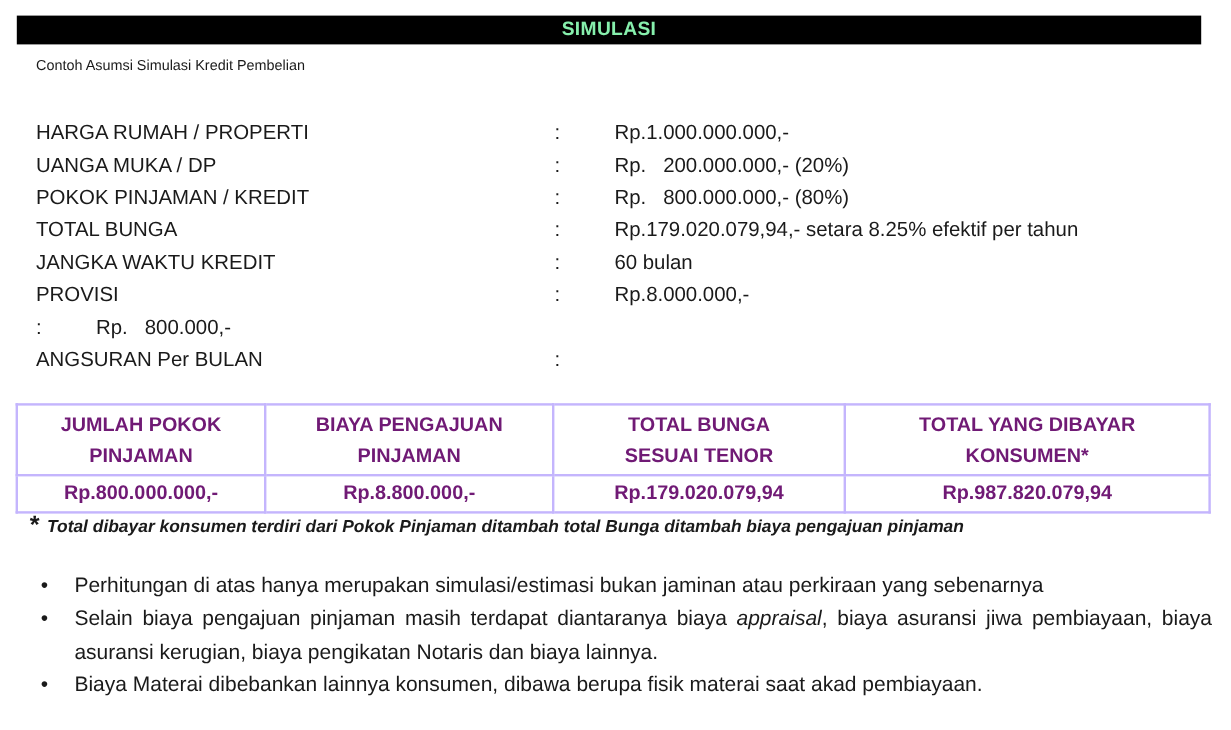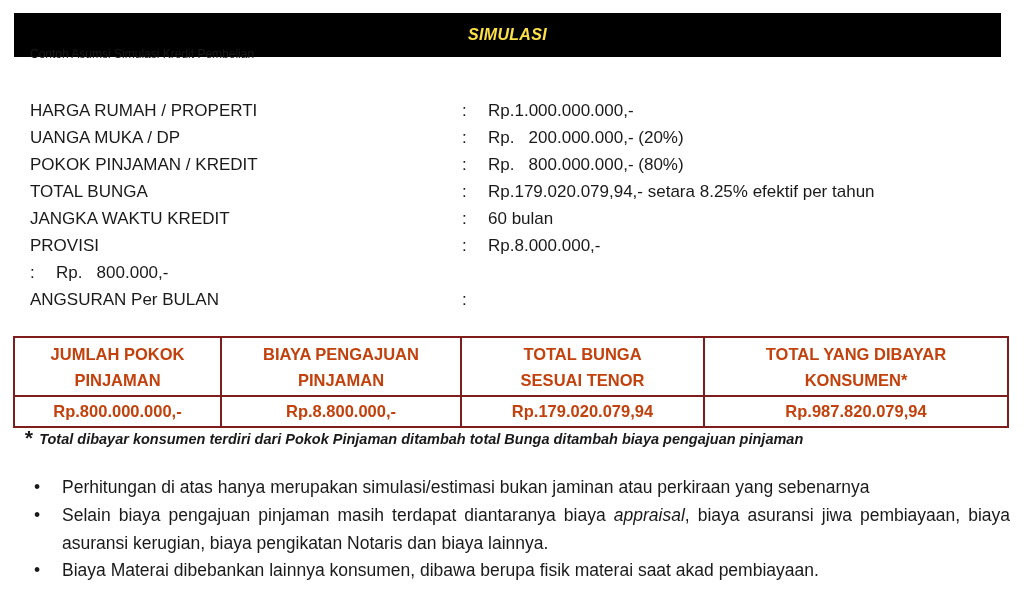--- a/index.html
+++ b/index.html
@@ -8,49 +8,49 @@
     background: #ffffff;
     color: #1a1a1a;
     font-family: "Liberation Sans", "DejaVu Sans", sans-serif;
     position: relative;
     overflow: hidden;
   }
 
   
   .titlebar {
     position: absolute; left: 14px; top: 13px;
-    width: 987px; height: 44px;
-    background: #000000; color: #fde047;
+    width: 987px; height: 24px;
+    background: #000000; color: #86efac;
     display: flex; align-items: center; justify-content: center;
-    font-weight: bold; font-size: 16px; letter-spacing: 0.3px; font-style: italic;
+    font-weight: bold; font-size: 16px; letter-spacing: 0.3px;
   }
 
   
   .subtitle {
     position: absolute; left: 30px; top: 47px;
     font-weight: normal; font-size: 12px;
   }
 
   
   .details { position: absolute; left: 30px; top: 97px; width: 980px; }
   .detail-row { display: flex; height: 27px; align-items: center; font-size: 17px; }
   .detail-label { width: 432px; flex-shrink: 0; }
   .detail-colon { width: 26px; flex-shrink: 0; }
-  .detail-value { white-space: pre; }
+  .detail-value { white-space: pre; margin-left: 24px; }
 
   
   .sim-table {
     position: absolute; left: 13px; top: 336px;
     width: 994px;
     border-collapse: collapse; table-layout: fixed;
   }
   .sim-table th, .sim-table td {
-    border: 2px solid #7f1d1d;
+    border: 2px solid #c4b5fd;
     text-align: center; vertical-align: middle;
-    font-weight: bold; color: #c2410c; margin-top: 11px;
+    font-weight: bold; color: #701a75; margin-top: 11px;
   }
   .sim-table th { font-size: 16.5px; line-height: 26px; padding: 3px 4px 2px; height: 52px; }
   .sim-table td { font-size: 16.5px; padding: 3px 20px; height: 23px; }
   .sim-table th .hdr { display: inline-block; }
   .sim-table th:nth-child(1) .hdr { max-width: 140px; }
   .sim-table th:nth-child(2) .hdr { max-width: 165px; }
   .sim-table th:nth-child(3) .hdr { max-width: 180px; }
   .sim-table th:nth-child(4) .hdr { max-width: 190px; }
 
   

